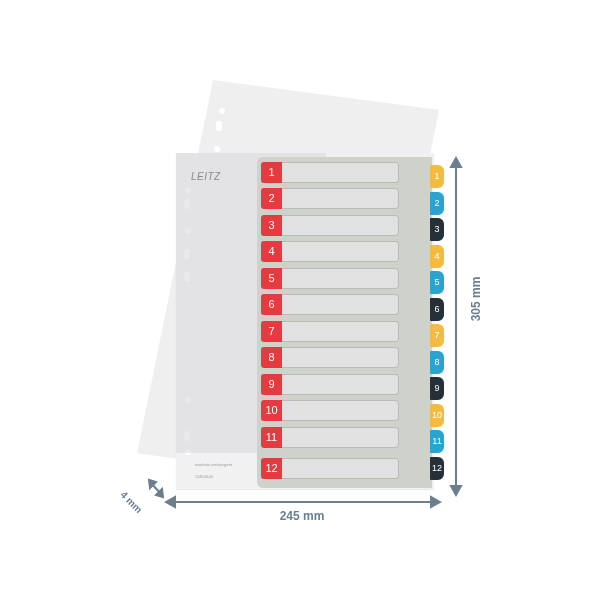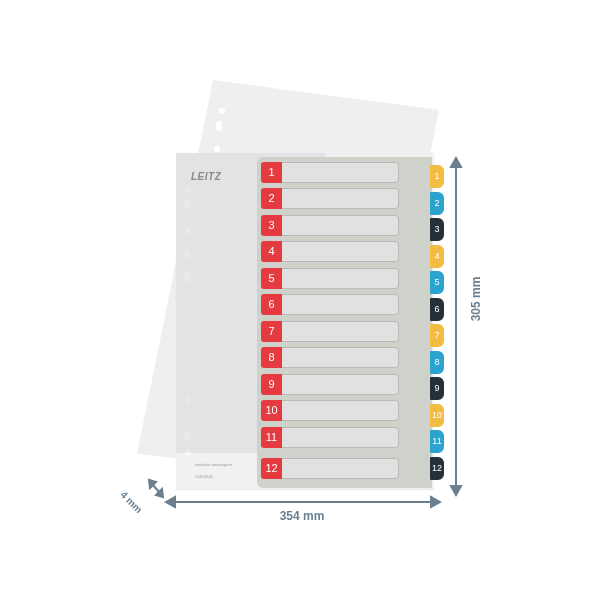--- a/index.html
+++ b/index.html
@@ -7,21 +7,21 @@
   .abs{position:absolute;}
   #sleeve{left:213px;top:80px;width:228px;height:380px;background:#eeeeee;transform-origin:0 0;transform:rotate(7.5deg) skewX(-4deg);border-radius:1px;opacity:.92;}
   #sheet{left:176px;top:153px;width:258px;height:336px;background:#f1f1f1;box-shadow:0 1px 1px rgba(0,0,0,.08);}
   #overlay{left:176px;top:153px;width:150px;height:300px;background:rgba(215,215,218,.55);clip-path:polygon(0 0,100% 0,100% 100%,0 100%);}
   #panel{left:257px;top:157px;width:175px;height:331px;background:#cfd1cb;border-radius:6px 0 0 6px;}
   .row{position:absolute;left:261px;width:139px;height:21px;}
   .num{position:absolute;left:0;top:0;width:21px;height:21px;background:#e53a3f;border-radius:3px 0 0 3px;color:#fff;font-size:11px;line-height:21px;text-align:center;font-family:"Liberation Sans",sans-serif;}
   .field{position:absolute;left:21px;top:0;width:116px;height:19px;background:#e1e1e2;border:1px solid #b9bbb7;border-left:none;border-radius:0 4px 4px 0;}
   .tab{position:absolute;left:430px;width:14px;height:23px;border-radius:1px 6px 6px 1px;color:#fff;font-size:9px;line-height:23px;text-align:center;font-family:"Liberation Sans",sans-serif;}
   .hole{position:absolute;background:#fff;border-radius:4px;}
-  .logo{left:191px;top:171px;font-size:10px;font-weight:bold;color:#8a8a8a;letter-spacing:.5px;font-family:"Liberation Sans",sans-serif;font-style:italic;}
+  .logo{left:191px;top:171px;font-size:10px;font-weight:normal;color:#8a8a8a;letter-spacing:.5px;font-family:"Liberation Sans",sans-serif;font-style:italic;}
   .tiny{font-size:3.5px;color:#999;font-family:"Liberation Sans",sans-serif;}
   .dim{color:#6b7f8f;font-weight:bold;font-size:12px;font-family:"Liberation Sans",sans-serif;}
 </style>
 </head>
 <body>
 
 <div id="sleeve" class="abs"></div>
 
 <div class="abs">
   <div class="hole" style="left:219px;top:108px;width:6px;height:6px;border-radius:50%;"></div>
@@ -124,14 +124,14 @@
     <line x1="172" y1="502" x2="434" y2="502"></line>
     <polygon points="166,502 175,497 175,507"></polygon>
     <polygon points="440,502 431,497 431,507"></polygon>
     <line x1="152" y1="484" x2="160" y2="493"></line>
     <polygon points="149,480 150,488 156,482"></polygon>
     <polygon points="163,497 162,489 156,495"></polygon>
   </g>
 </svg>
 
 <div class="abs dim" style="left:446px;top:292px;transform:rotate(-90deg);transform-origin:center;width:60px;text-align:center;">305 mm</div>
-<div class="abs dim" style="left:272px;top:509px;width:60px;text-align:center;">354 mm</div>
+<div class="abs dim" style="left:272px;top:509px;width:60px;text-align:center;">245 mm</div>
 <div class="abs dim" style="left:126px;top:489px;font-size:10px;transform:rotate(45deg);transform-origin:left top;">4 mm</div>
 
 </body></html>

